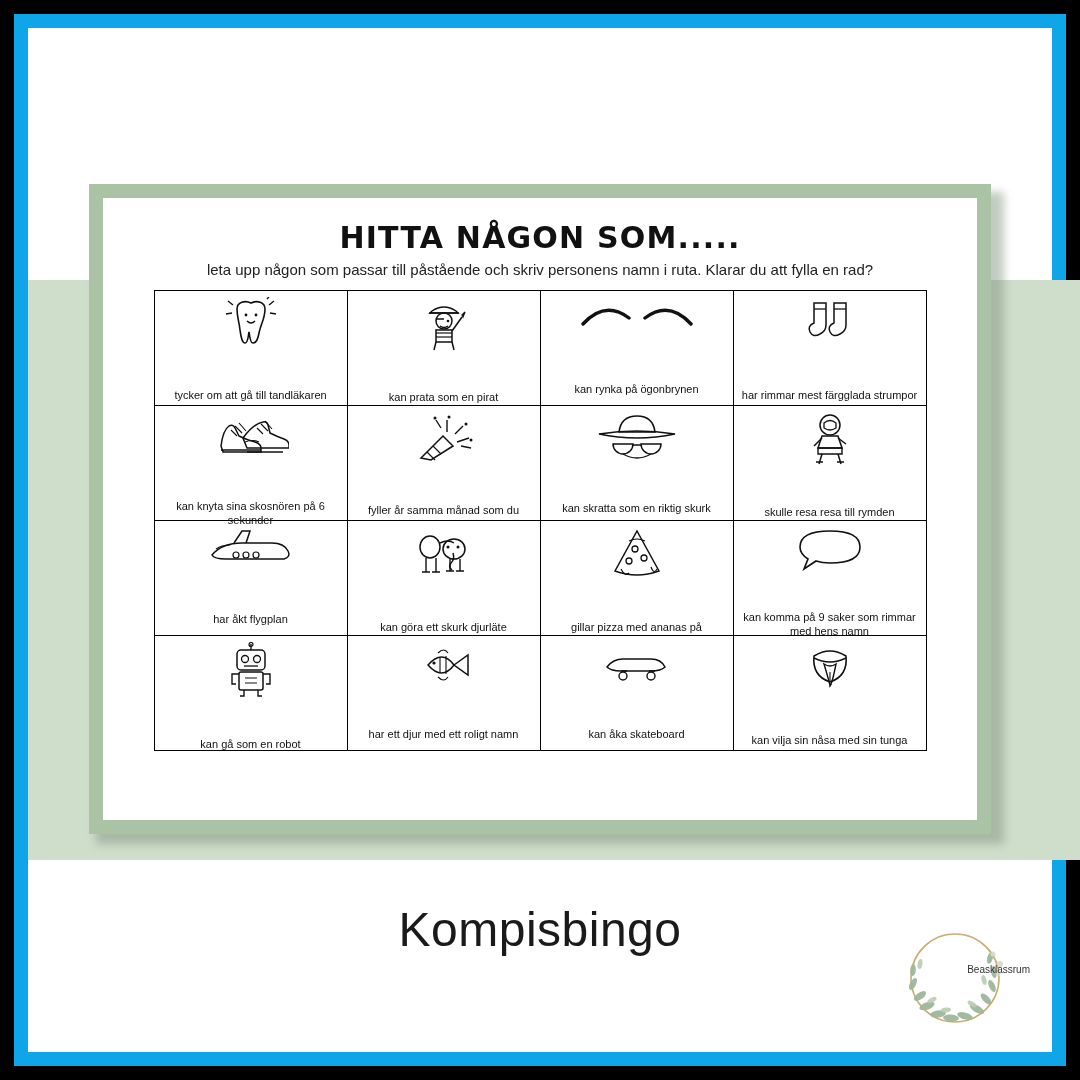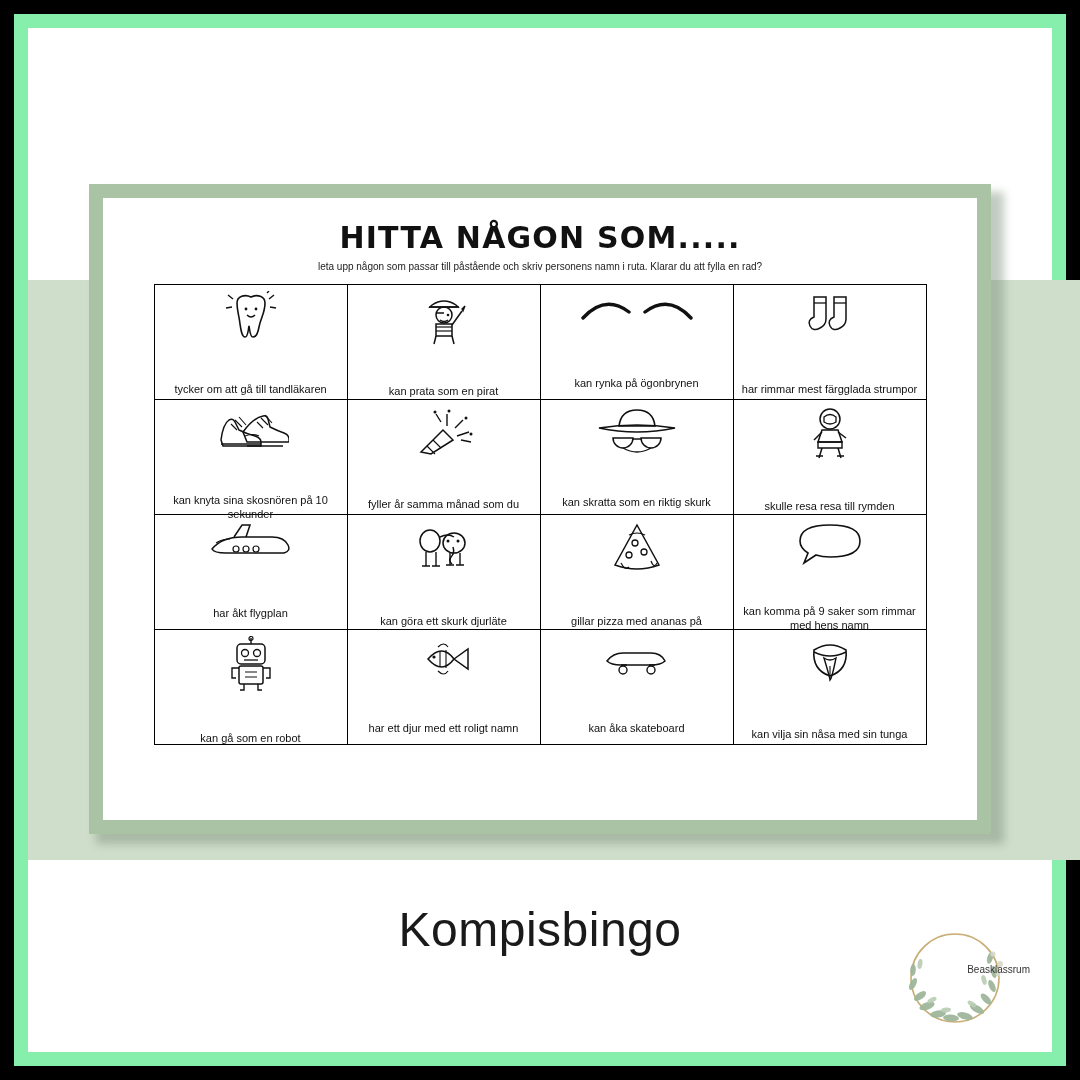--- a/index.html
+++ b/index.html
@@ -10,21 +10,21 @@
   body {
     width: 1080px;
     height: 1080px;
     overflow: hidden;
     font-family: "Liberation Sans", sans-serif;
   }
   #page {
     position: relative;
     width: 1080px;
     height: 1080px;
-    background: #86efac;
+    background: #0ea5e9;
     box-sizing: border-box;
     border: 14px solid #000000;
   }
   
   .green-band {
     position: absolute;
     left: 14px;
     top: 266px;
     width: 1052px;
     height: 580px;
@@ -80,21 +80,21 @@
     text-align: center;
     font-family: "DejaVu Sans", sans-serif;
     font-weight: bold;
     font-size: 30px;
     letter-spacing: 1.2px;
     color: #111;
     margin: 8px 0 6px 0;
   }
   .sheet-sub {
     text-align: center;
-    font-size: 10px;
+    font-size: 15px;
     color: #222;
     margin-bottom: 12px;
     font-family: "Liberation Sans", sans-serif;
   }
 
   table.bingo {
     border-collapse: collapse;
     width: 768px;
     margin: 0 auto;
     table-layout: fixed;
@@ -252,21 +252,21 @@
               <svg width="76" height="48" viewBox="0 0 76 48">
                 <path d="M8 34 q2 -16 8 -20 q4 -2 6 2 l4 8 q8 4 16 6 q6 2 6 6 v4 H10 z" fill="none" stroke="#111" stroke-width="1.5"></path>
                 <path d="M8 38 h40" stroke="#111" stroke-width="1.5"></path>
                 <path d="M18 18 l6 6 M22 14 l7 7 M26 11 l7 8" stroke="#111" stroke-width="1.1"></path>
                 <path d="M32 30 q8 -3 14 0" fill="none" stroke="#111" stroke-width="1.1"></path>
                 <path d="M30 26 q10 -14 20 -16 q4 -1 5 3 l2 8 q8 4 14 6 q5 2 5 6 v3 H34 z" fill="none" stroke="#111" stroke-width="1.5"></path>
                 <path d="M34 40 h36" stroke="#111" stroke-width="1.5"></path>
                 <path d="M44 16 l6 6 M48 12 l7 7 M52 9 l7 8" stroke="#111" stroke-width="1.1"></path>
               </svg>
             </div>
-            <div class="cell-label">kan knyta sina skosnören på 10 sekunder</div>
+            <div class="cell-label">kan knyta sina skosnören på 6 sekunder</div>
           </div>
         </td>
         <td>
           <div class="cell-inner">
             <div class="cell-icon">
               <svg width="62" height="52" viewBox="0 0 62 52">
                 <path d="M8 46 L30 24 l10 10 L18 48 z" fill="none" stroke="#111" stroke-width="1.5"></path>
                 <path d="M14 40 l8 8 M20 34 l8 8" stroke="#111" stroke-width="1.1"></path>
                 <path d="M34 20 v-12 M42 22 l8 -8 M44 30 l12 -4 M28 16 l-5 -8 M48 34 l10 2" stroke="#111" stroke-width="1.4"></path>
                 <circle cx="36" cy="5" r="1.5" fill="#111"></circle>

